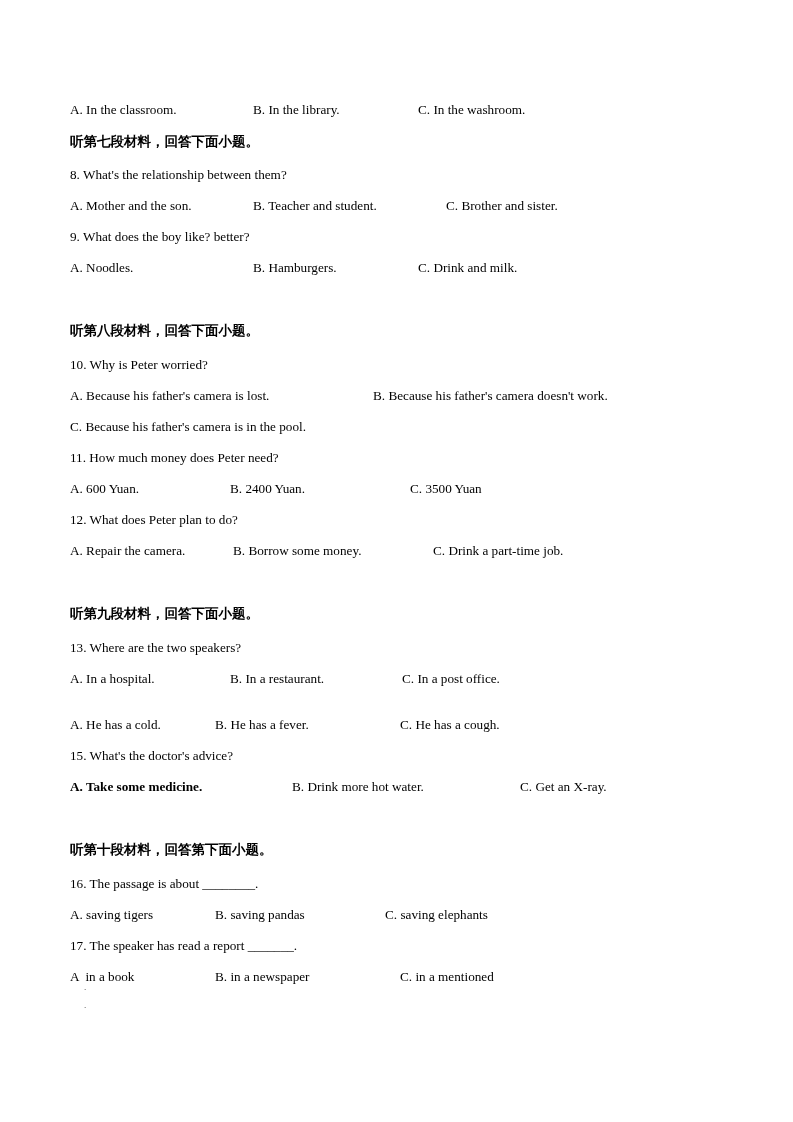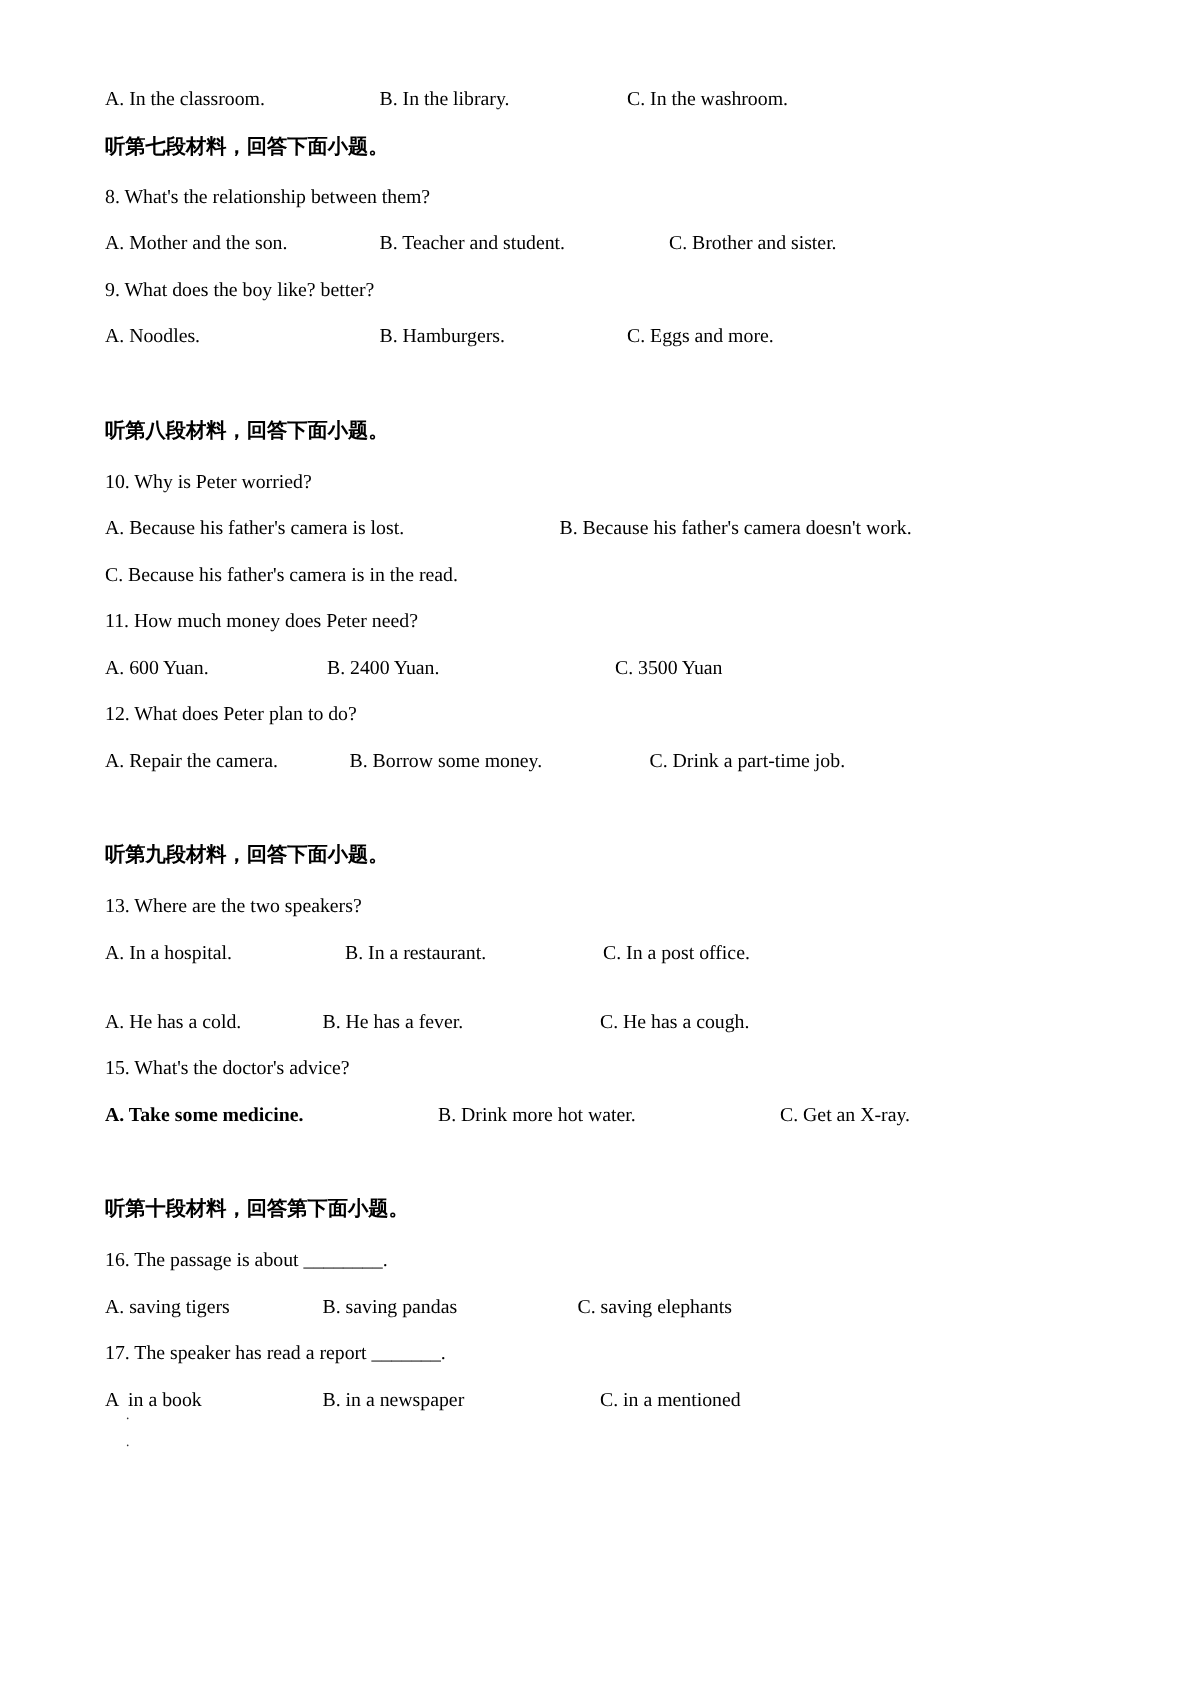--- a/index.html
+++ b/index.html
@@ -50,21 +50,21 @@
     line-height: 4px;
     margin-left: 14px;
   }
 </style>
 </head>
 <body>
 
 <div class="page">
   <div class="content">
 
-    <div class="opts" style="height:22px;">
+    <div class="opts" style="height:22px;margin-top:44px;">
       <span style="left:0px;">A. In the classroom.</span>
       <span style="left:183px;">B. In the library.</span>
       <span style="left:348px;">C. In the washroom.</span>
     </div>
 
     <div style="height:9px;"></div>
 
     <div class="section-heading">听第七段材料，回答下面小题。</div>
     <div style="height:16px;"></div>
     <div class="qline">8. What's the relationship between them?</div>
@@ -73,41 +73,41 @@
       <span style="left:0px;">A. Mother and the son.</span>
       <span style="left:183px;">B. Teacher and student.</span>
       <span style="left:376px;">C. Brother and sister.</span>
     </div>
     <div style="height:15px;"></div>
     <div class="qline">9. What does the boy like? better?</div>
     <div style="height:15px;"></div>
     <div class="opts">
       <span style="left:0px;">A. Noodles.</span>
       <span style="left:183px;">B. Hamburgers.</span>
-      <span style="left:348px;">C. Eggs and more.</span>
+      <span style="left:348px;">C. Drink and milk.</span>
     </div>
 
     <div style="height:46px;"></div>
 
     <div class="section-heading">听第八段材料，回答下面小题。</div>
     <div style="height:17px;"></div>
     <div class="qline">10. Why is Peter worried?</div>
     <div style="height:15px;"></div>
     <div class="opts">
       <span style="left:0px;">A. Because his father's camera is lost.</span>
       <span style="left:303px;">B. Because his father's camera doesn't work.</span>
     </div>
     <div style="height:15px;"></div>
-    <div class="qline">C. Because his father's camera is in the read.</div>
+    <div class="qline">C. Because his father's camera is in the pool.</div>
     <div style="height:15px;"></div>
     <div class="qline">11. How much money does Peter need?</div>
     <div style="height:15px;"></div>
     <div class="opts">
       <span style="left:0px;">A. 600 Yuan.</span>
-      <span style="left:148px;text-align:right;">B. 2400 Yuan.</span>
+      <span style="left:160px;text-align:right;">B. 2400 Yuan.</span>
       <span style="left:340px;">C. 3500 Yuan</span>
     </div>
     <div style="height:15px;"></div>
     <div class="qline">12. What does Peter plan to do?</div>
     <div style="height:15px;"></div>
     <div class="opts">
       <span style="left:0px;">A. Repair the camera.</span>
       <span style="left:163px;">B. Borrow some money.</span>
       <span style="left:363px;">C. Drink a part-time job.</span>
     </div>

